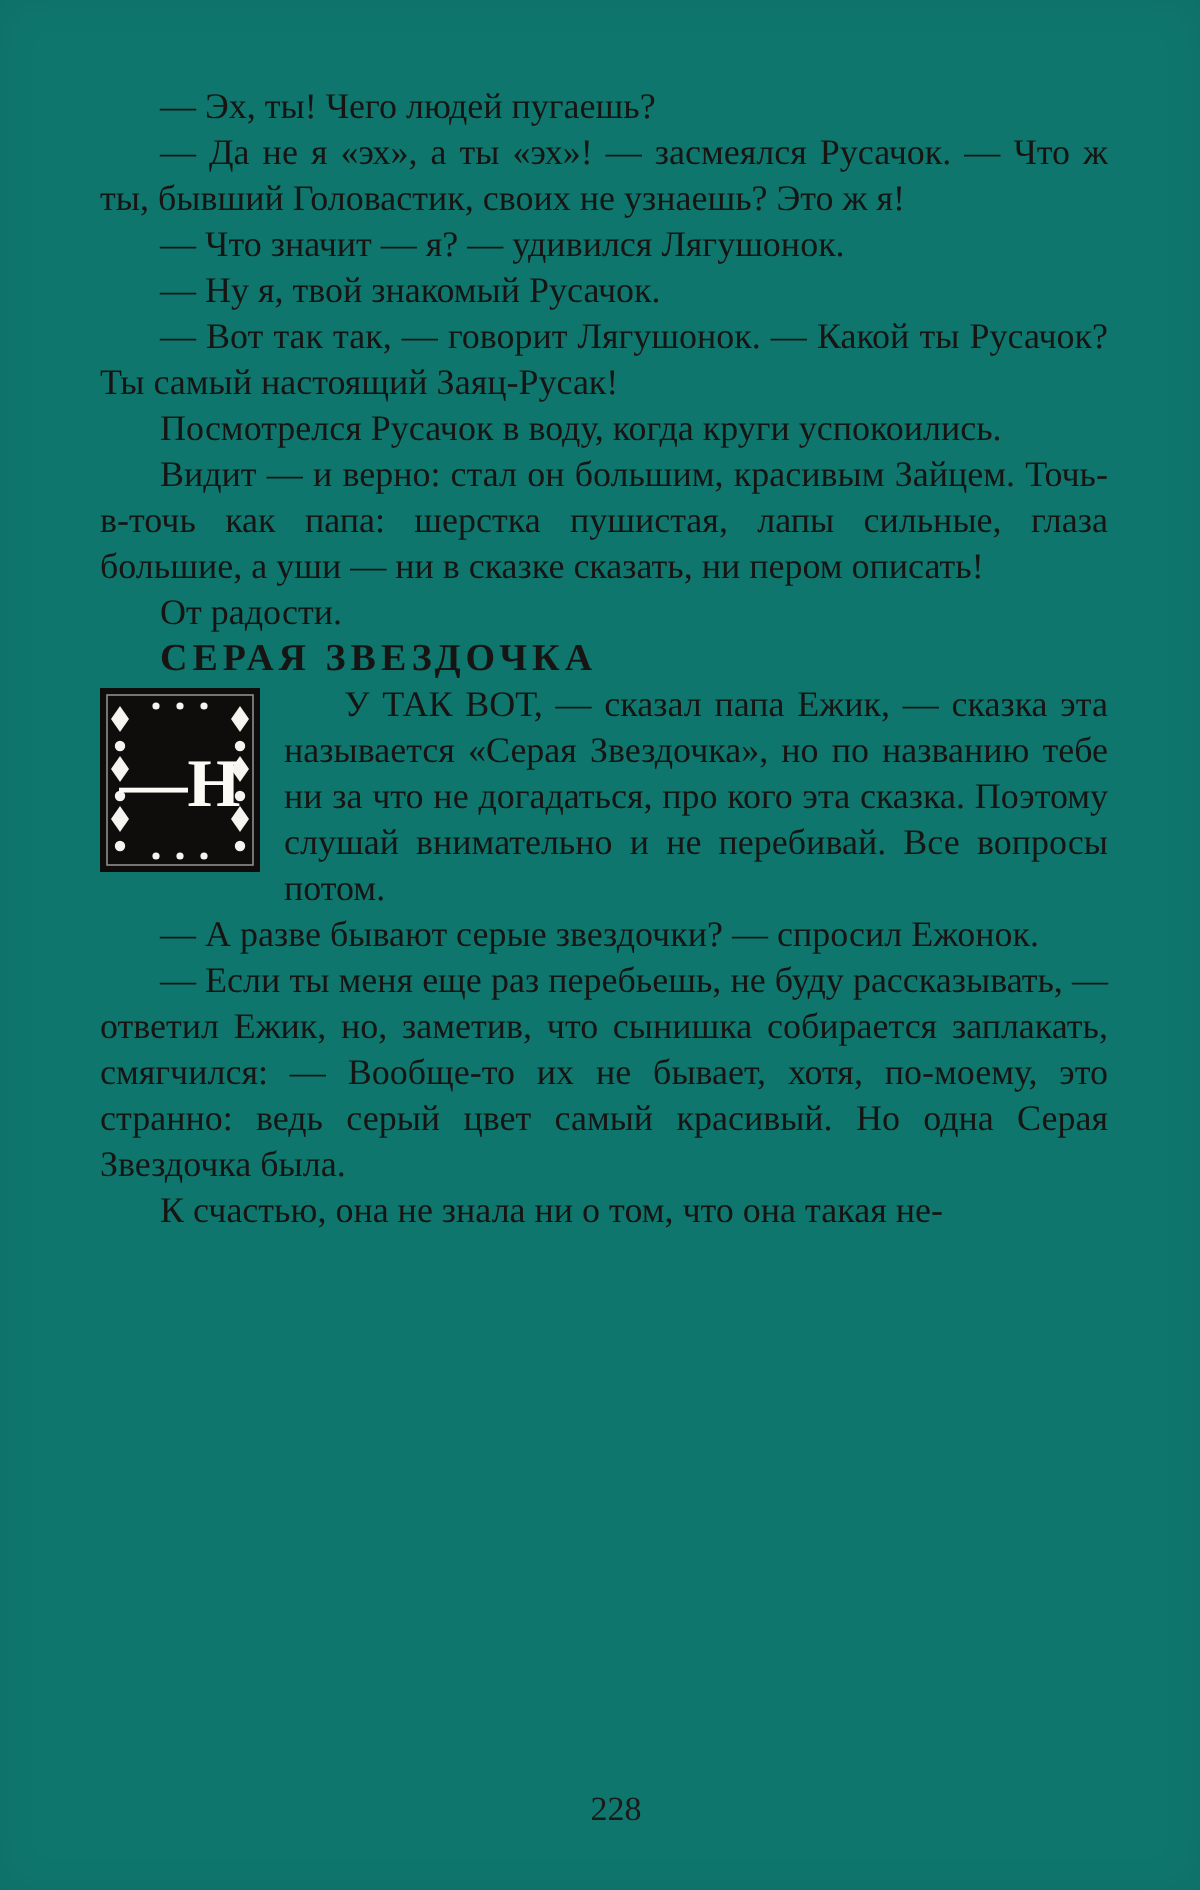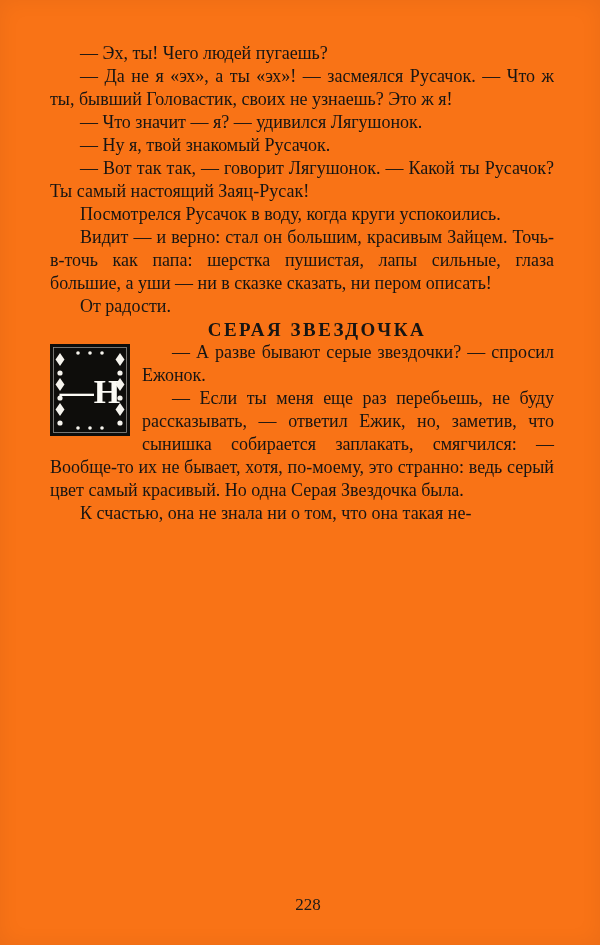--- a/index.html
+++ b/index.html
@@ -1,39 +1,38 @@
 <!DOCTYPE html>
 <html lang="ru"><head>
 <meta charset="utf-8">
 <style>
   html, body { margin: 0; padding: 0; background: #d9d9d6; }
   .page {
     position: relative;
     width: 600px;
     height: 945px;
     margin: 0 auto;
-    background: #f97316;
+    background: #0f766e;
     box-sizing: border-box;
     padding: 42px 46px 0 50px;
     font-family: "Liberation Serif", serif;
     color: #171513;
     overflow: hidden;
     box-shadow: inset 0 0 22px rgba(0,0,0,0.06);
   }
   .text-block {
     font-size: 18px;
     line-height: 23px;
     text-align: justify;
   }
   .text-block p {
     margin: 0;
     text-indent: 30px;
   }
   .chapter-title {
-    text-align: center;
     font-weight: bold;
     font-size: 19px;
     letter-spacing: 2.5px;
     margin: 44px 0 30px 0;
     text-indent: 0;
   }
   .opening-paragraph { text-indent: 0; }
   .dropcap-box {
     float: left;
     width: 80px;
@@ -88,21 +87,21 @@
         <path d="M70 59 l4.5 6.5 -4.5 6.5 -4.5 -6.5 z" fill="#f6f4ee"></path>
         <circle cx="70" cy="79" r="2.6" fill="#f6f4ee"></circle>
 
         <circle cx="28" cy="9" r="1.8" fill="#f6f4ee"></circle>
         <circle cx="40" cy="9" r="1.8" fill="#f6f4ee"></circle>
         <circle cx="52" cy="9" r="1.8" fill="#f6f4ee"></circle>
         <circle cx="28" cy="84" r="1.8" fill="#f6f4ee"></circle>
         <circle cx="40" cy="84" r="1.8" fill="#f6f4ee"></circle>
         <circle cx="52" cy="84" r="1.8" fill="#f6f4ee"></circle>
         <text x="40" y="59" text-anchor="middle" font-family="Liberation Serif, serif" font-size="34" font-weight="bold" fill="#fbfaf5">—Н</text>
-      </svg>
+      </svg><span>У ТАК ВОТ, — сказал папа Ежик, — сказка эта называется «Серая Звездочка», но по названию тебе ни за что не догадаться, про кого эта сказка. Поэтому слушай внимательно и не перебивай. Все вопросы потом.</span>
     </p>
 
     <p>— А разве бывают серые звездочки? — спросил Ежонок.</p>
     <p>— Если ты меня еще раз перебьешь, не буду рассказывать, — ответил Ежик, но, заметив, что сынишка собирается заплакать, смягчился: — Вообще-то их не бывает, хотя, по-моему, это странно: ведь серый цвет самый красивый. Но одна Серая Звездочка была.</p>
     <p>К счастью, она не знала ни о том, что она такая не-</p>
   </div>
 
   <div class="page-number">228</div>
 
 </div>

